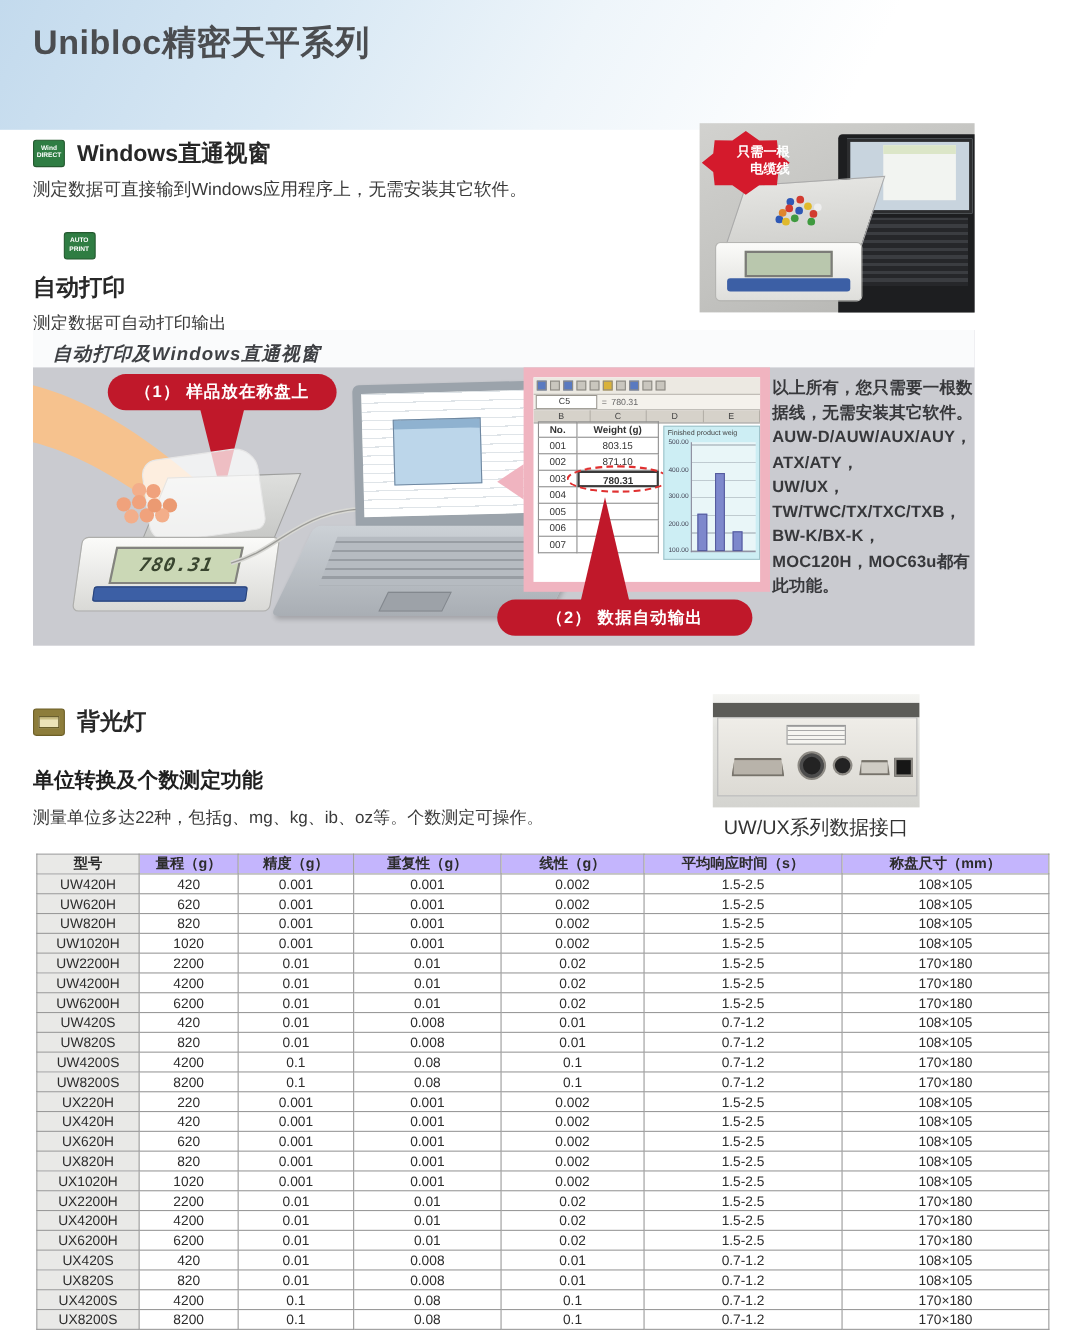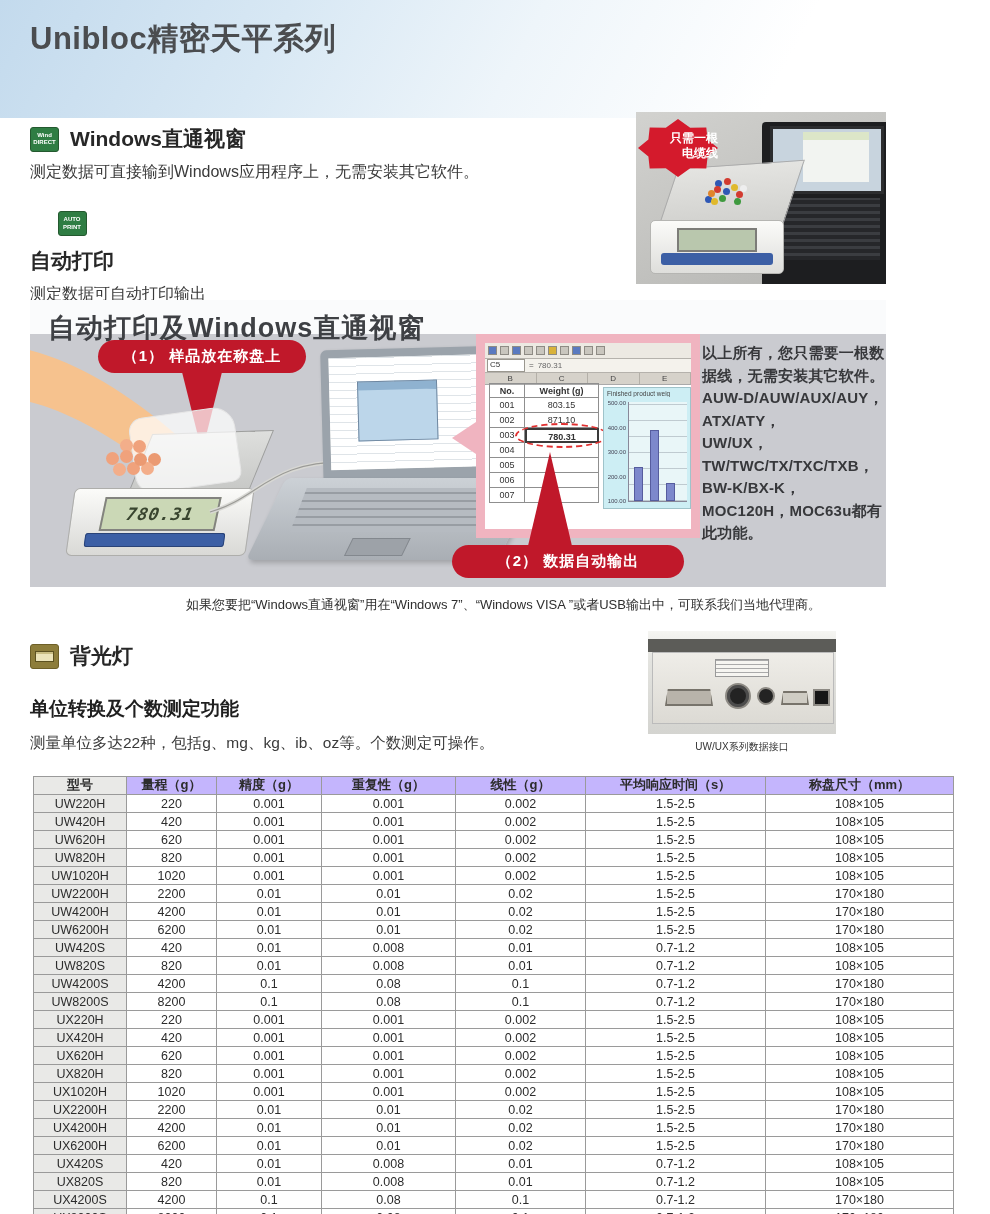--- a/index.html
+++ b/index.html
@@ -40,21 +40,21 @@
              border:1px solid #b5b5b2;border-radius:5px;}
   .hero-lcd{position:absolute;left:26px;top:7px;width:76px;height:20px;background:#b9c7ad;border:2px solid #7c7c78;}
   .hero-keys{position:absolute;left:10px;top:32px;width:112px;height:12px;background:#3c5fa5;border-radius:3px;}
   .badge{position:absolute;left:2px;top:6px;width:80px;height:60px;}
   .badge-text{position:absolute;left:0;top:14px;width:80px;text-align:right;color:#fff;
               font-size:12px;font-weight:bold;line-height:1.25;font-family:Liberation Mono, monospace;}
 
   
   .diagram{position:absolute;left:30px;top:300px;width:856px;height:287px;background:#cacbd0;}
   .diagram-head{position:absolute;left:0;top:0;width:856px;height:34px;background:#fafbfc;}
-  .diagram-title{position:absolute;left:18px;top:10px;font-size:27px;font-weight:bold;color:#3e4044;letter-spacing:1px;}
+  .diagram-title{position:absolute;left:18px;top:10px;font-size:17px;font-weight:bold;color:#3e4044;letter-spacing:1px;font-style:italic;}
 
   .callout{position:absolute;background:#c0182a;border-radius:17px;color:#fff;font-weight:bold;
            font-size:15px;display:flex;align-items:center;justify-content:center;letter-spacing:1px;}
   .callout1{left:68px;top:40px;width:208px;height:33px;}
   .callout1-ptr{position:absolute;left:152px;top:72px;width:0;height:0;
                 border-left:20px solid transparent;border-right:20px solid transparent;border-top:80px solid #c0182a;}
   .callout2{left:422px;top:245px;width:232px;height:33px;}
   .callout2-ptr{position:absolute;left:498px;top:152px;width:0;height:0;
                 border-left:22px solid transparent;border-right:22px solid transparent;border-bottom:94px solid #c0182a;}
 
@@ -95,21 +95,21 @@
   .cable-svg{position:absolute;left:170px;top:120px;width:180px;height:110px;}
 
   
   .excel{position:absolute;left:446px;top:34px;width:224px;height:204px;background:#f0b4c0;padding:9px;box-sizing:border-box;}
   .excel-ptr{position:absolute;left:-24px;top:88px;width:0;height:0;
              border-top:16px solid transparent;border-bottom:16px solid transparent;border-right:24px solid #f0b4c0;}
   .sheet{position:relative;width:206px;height:186px;background:#fff;overflow:hidden;font-size:9px;color:#333;}
   .x-toolbar{display:flex;gap:3px;align-items:center;height:13px;padding:1px 3px;border-bottom:1px solid #b5b2ac;background:#ece9e2;}
   .x-ico{width:9px;height:9px;border:1px solid #8e8b84;box-sizing:border-box;}
   .x-formula{display:flex;align-items:center;height:13px;border-bottom:1px solid #b5b2ac;background:#f4f2ec;}
-  .x-name{width:34px;height:11px;border:1px solid #9a978f;background:#fff;font-size:8px;padding-left:2px;margin-left:2px;}
+  .x-name{width:34px;height:11px;border:1px solid #9a978f;background:#fff;font-size:8px;padding-left:20px;margin-left:2px;}
   .x-eq{margin:0 4px;font-size:8px;color:#555;}
   .x-val{font-size:8px;color:#666;}
   .x-cols{display:flex;height:11px;background:#d6d2ca;border-bottom:1px solid #aaa;}
   .x-cols span{flex:1;text-align:center;font-size:8px;color:#444;border-right:1px solid #b4b0a8;line-height:11px;}
   .x-grid{position:absolute;left:4px;top:40px;width:112px;}
   .xrow{display:flex;}
   .xc{border:1px solid #8f8f8f;border-top:none;height:15px;line-height:15px;box-sizing:border-box;text-align:center;}
   .xrow:first-child .xc{border-top:1px solid #8f8f8f;font-weight:bold;}
   .xc-no{width:36px;}
   .xc-w{width:74px;border-left:none;}
@@ -147,21 +147,21 @@
                  background-image:repeating-linear-gradient(0deg,transparent 0 3px,#aaa 3px 4px);}
   .conn{position:absolute;top:36px;}
   .db25{left:12px;width:44px;height:13px;background:#b8b3aa;border:2px solid #77736b;
         clip-path:polygon(6% 0,94% 0,100% 100%,0 100%);}
   .din{left:72px;top:30px;width:22px;height:22px;border-radius:50%;background:#232323;
        box-shadow:inset 0 0 0 3px #4c4c4c;border:2px solid #8d8a84;}
   .aux{left:104px;top:34px;width:14px;height:14px;border-radius:50%;background:#232323;border:2px solid #8d8a84;}
   .db9{left:128px;top:38px;width:24px;height:10px;background:#cfccc4;border:2px solid #77736b;
        clip-path:polygon(8% 0,92% 0,100% 100%,0 100%);}
   .pwr{left:160px;top:36px;width:13px;height:13px;background:#161616;border:2px solid #8d8a84;}
-  .iface-caption{position:absolute;left:648px;top:740px;width:188px;text-align:center;font-size:10px;color:#333;}
+  .iface-caption{position:absolute;left:648px;top:740px;width:188px;text-align:center;font-size:18px;color:#333;}
 
   
   .spec{position:absolute;left:33px;top:776px;width:921px;border-collapse:collapse;table-layout:fixed;}
   .spec th,.spec td{border:1px solid #9a9a9a;font-size:12.5px;padding:1px 2px;text-align:center;
                     color:#2c2c2c;line-height:1.12;height:15px;overflow:hidden;white-space:nowrap;}
   .spec th{font-weight:bold;font-size:13px;background:#c4b5fd;}
   .spec th.colmodel,.spec td.colmodel{background:#e9e9e7;}
 </style>
 </head>
 <body>
@@ -339,21 +339,20 @@
     <div class="callout callout2">（2） 数据自动输出</div>
 
     <div class="side-text">以上所有，您只需要一根数据线，无需安装其它软件。
 AUW-D/AUW/AUX/AUY，ATX/ATY，
 UW/UX，
 TW/TWC/TX/TXC/TXB，
 BW-K/BX-K，
 MOC120H，MOC63u都有此功能。</div>
   </div>
 
-  <div class="note">如果您要把“Windows直通视窗”用在“Windows 7”、“Windows VISA ”或者USB输出中，可联系我们当地代理商。</div>
 
   <div class="feature" style="left:30px;top:642px;">
     <span class="f-icon gold">
       <span class="gold-inner"></span>
     </span>
     <span class="f-title">背光灯</span>
   </div>
 
   <div class="units-title">单位转换及个数测定功能</div>
   <div class="units-body">测量单位多达22种，包括g、mg、kg、ib、oz等。个数测定可操作。</div>
@@ -387,29 +386,20 @@
           <th>量程（g）</th>
           <th>精度（g）</th>
           <th>重复性（g）</th>
           <th>线性（g）</th>
           <th>平均响应时间（s）</th>
           <th>称盘尺寸（mm）</th>
         </tr>
       </thead>
     <tbody>
         <tr>
-          <td class="colmodel">UW220H</td>
-          <td>220</td>
-          <td>0.001</td>
-          <td>0.001</td>
-          <td>0.002</td>
-          <td>1.5-2.5</td>
-          <td>108×105</td>
-        </tr>
-        <tr>
           <td class="colmodel">UW420H</td>
           <td>420</td>
           <td>0.001</td>
           <td>0.001</td>
           <td>0.002</td>
           <td>1.5-2.5</td>
           <td>108×105</td>
         </tr>
         <tr>
           <td class="colmodel">UW620H</td>

